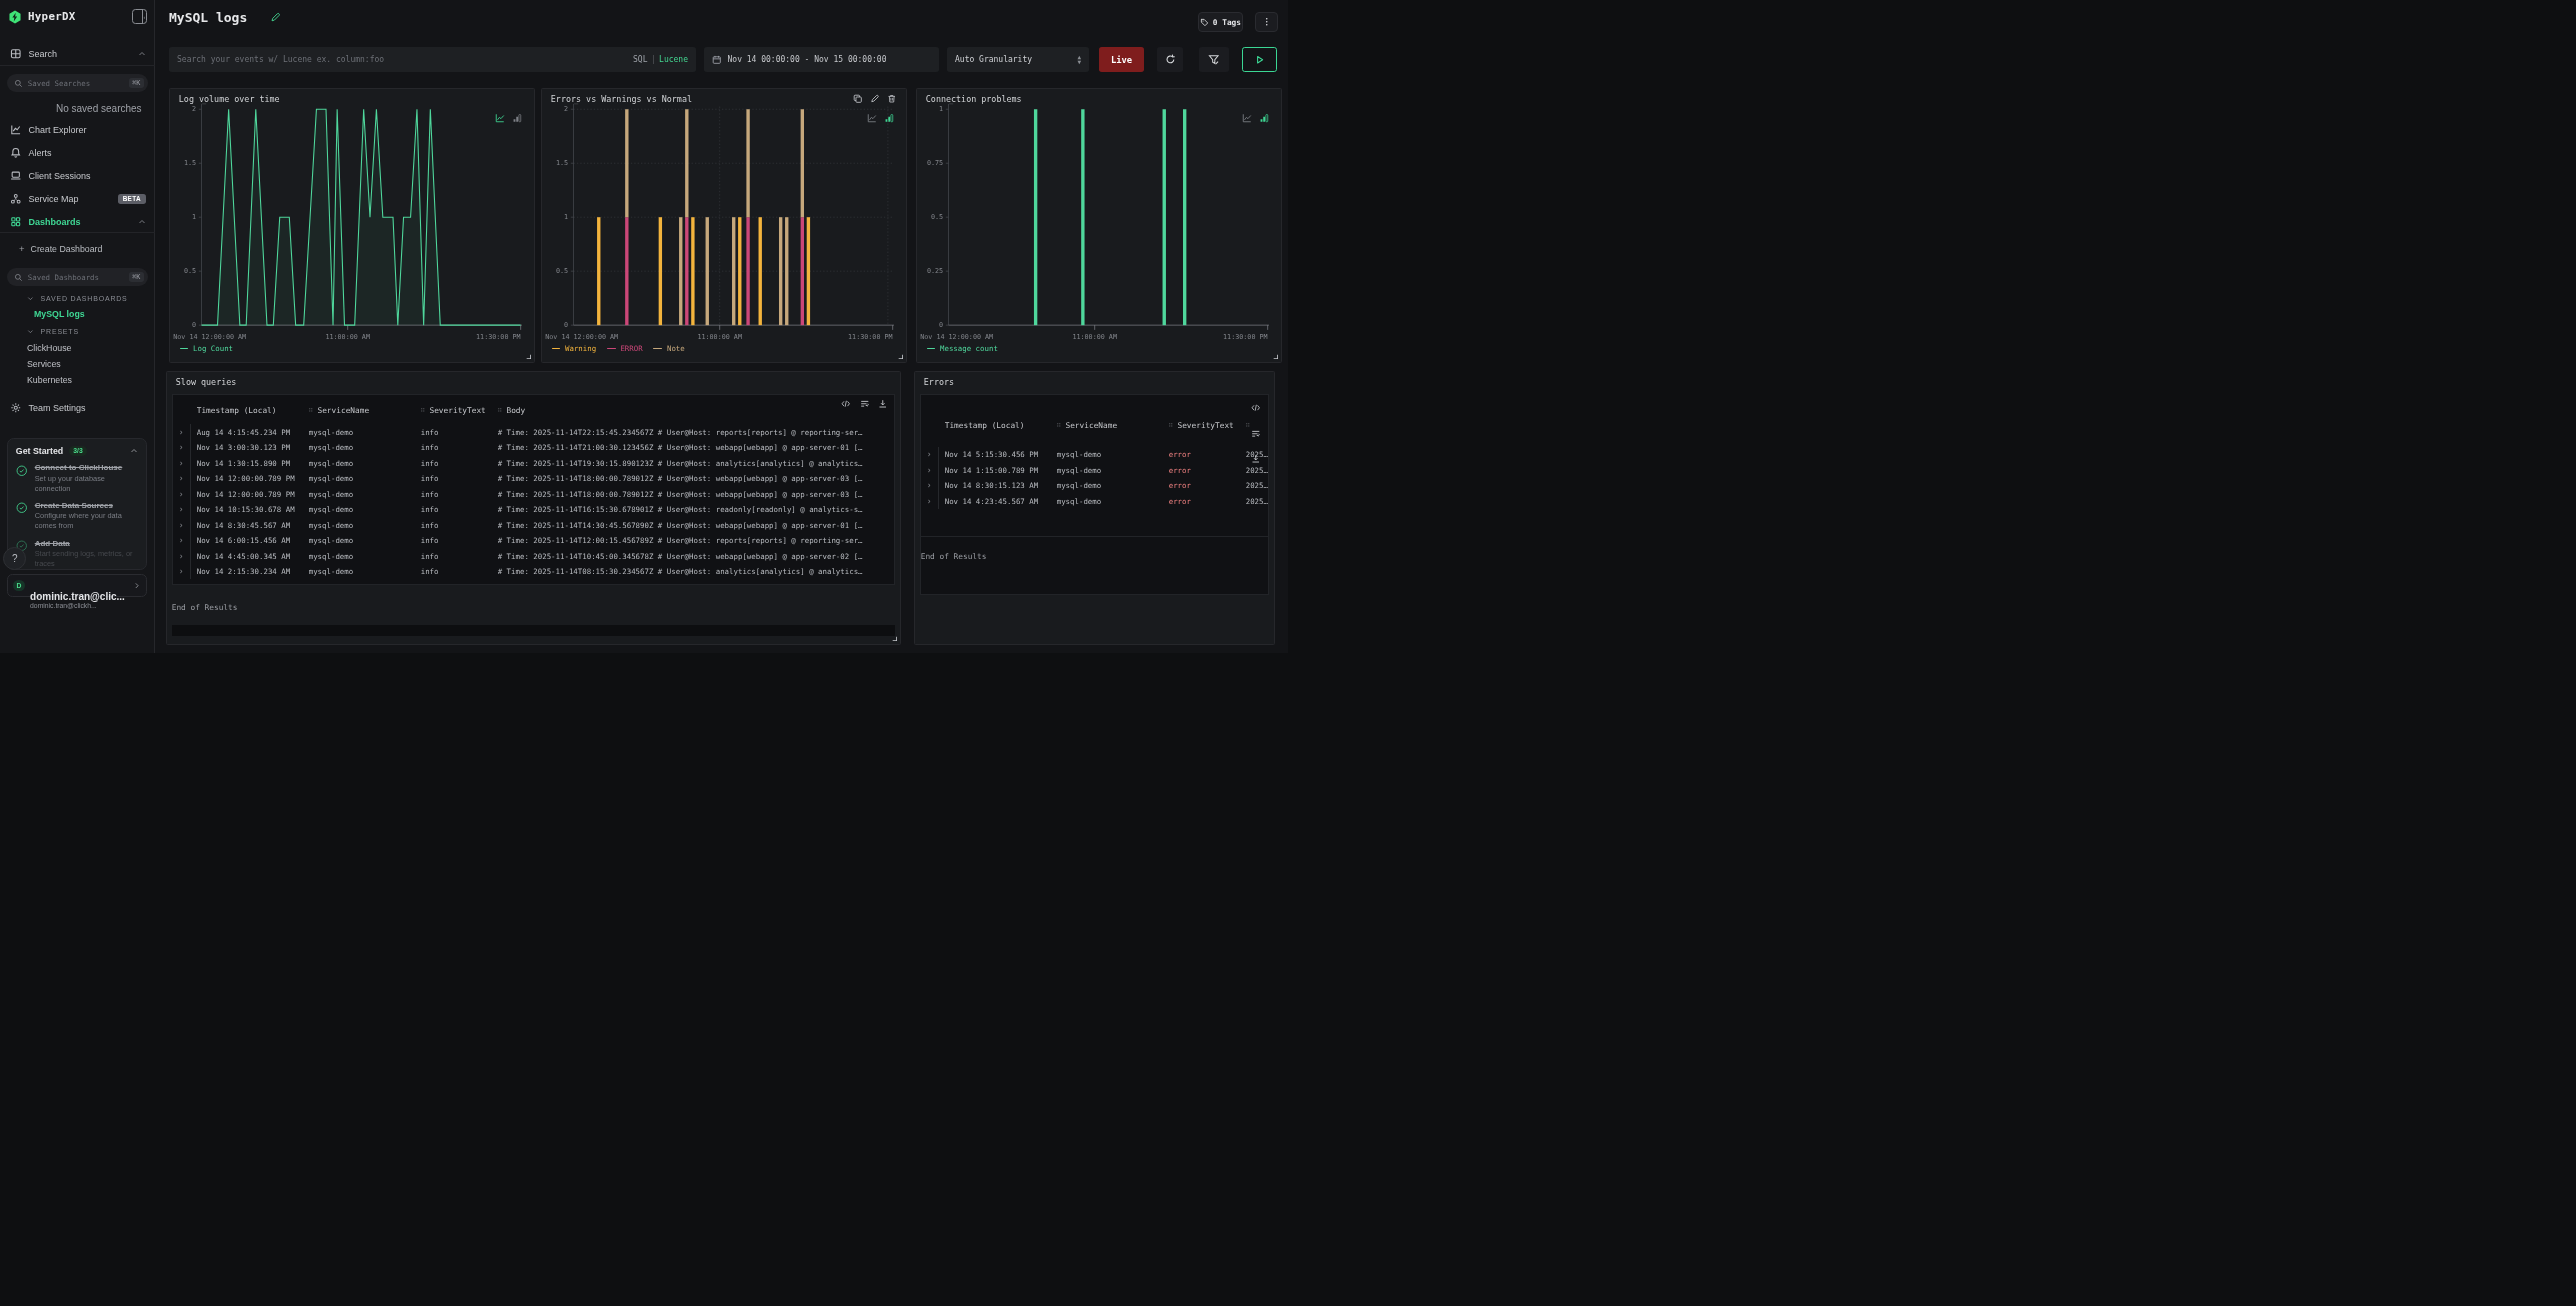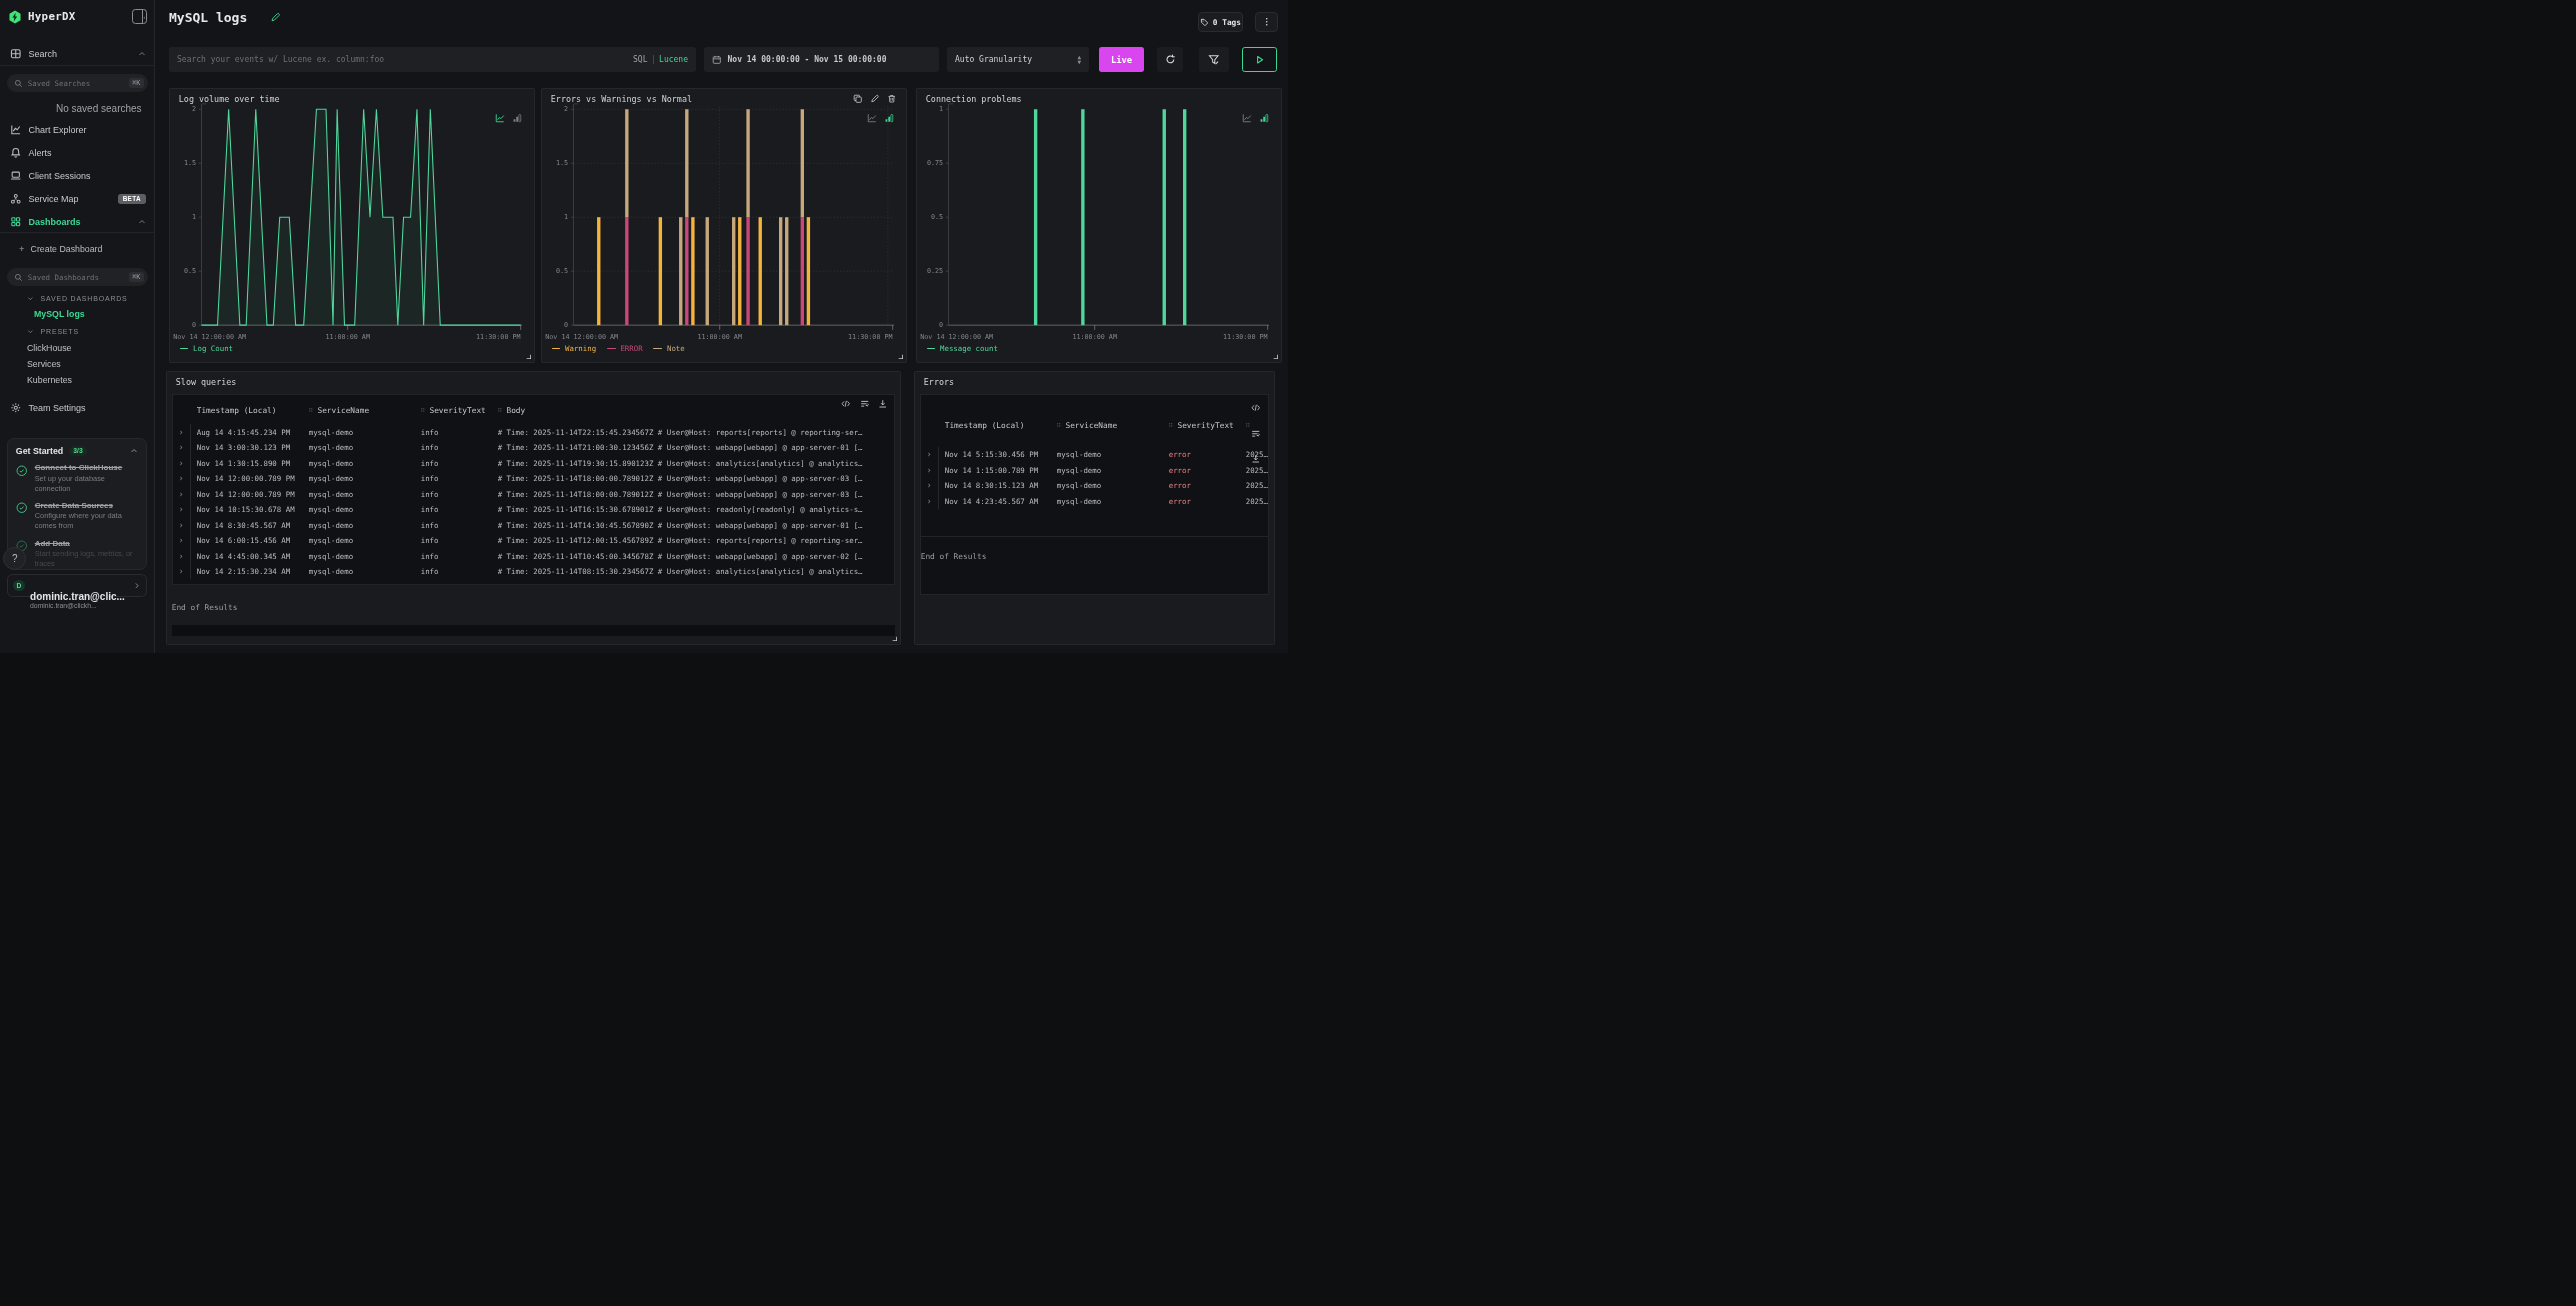--- a/index.html
+++ b/index.html
@@ -77,26 +77,26 @@
   #kebab-btn { left:1255px; width:23px; }
   .f-row { position:absolute; top:47px; height:25px; }
   #main-search { left:169px; width:527px; background:#1e2023; border-radius:2.7px; display:flex; align-items:center; padding:0 8px; }
   #main-search input { flex:1; background:transparent; border:none; outline:none; color:#d6d8db;
              font-family:"DejaVu Sans Mono",monospace; font-size:8px; }
   #main-search input::placeholder { color:#6c6f76; }
   .lang-switch { font-family:"DejaVu Sans Mono",monospace; font-size:8px; color:#9da1a8; white-space:nowrap; cursor:pointer; }
   .lang-switch .lucene { color:#43d590; }
   .lang-switch .sep { color:#55575c; margin:0 3.4px; }
   #date-box { left:704px; width:235px; background:#1e2023; border-radius:2.7px; display:flex; align-items:center;
-              padding:0 8px; color:#c6c8cc; font-family:"DejaVu Sans Mono",monospace; font-size:8px; cursor:pointer; gap:6px;font-weight:bold; }
+              padding:0 8px; color:#c6c8cc; font-family:"DejaVu Sans Mono",monospace; font-size:8px; cursor:pointer; gap:6px; }
   #date-box .cal { width:9.5px; height:9.5px; color:#9da1a8; flex:0 0 auto; }
   #gran-box { left:947px; width:142px; background:#1e2023; border-radius:2.7px; display:flex; align-items:center;
               padding:0 8px; color:#d0d2d6; font-family:"DejaVu Sans Mono",monospace; font-size:8px; cursor:pointer; }
   #gran-box .ud { margin-left:auto; color:#8a8d93; font-size:6px; line-height:.8; text-align:center; }
-  #live-btn { left:1099px; width:45px; background:#d946ef; border-radius:2.7px; display:flex; align-items:center;
+  #live-btn { left:1099px; width:45px; background:#7f1d1d; border-radius:2.7px; display:flex; align-items:center;
               justify-content:center; color:#ffffff; font-family:"DejaVu Sans Mono",monospace; font-weight:bold;
               font-size:8.8px; cursor:pointer; }
   .icon-btn { background:#1b1c20; border-radius:2.7px; display:flex; align-items:center; justify-content:center;
               color:#d6d8db; cursor:pointer; }
   #refresh-btn { left:1157px; width:26px; }
   #filter-btn { left:1199px; width:30px; }
   #play-btn { left:1242px; width:35px; background:transparent; border:0.7px solid #3bd794; border-radius:2.7px;
               color:#3bd794; }
 
   

